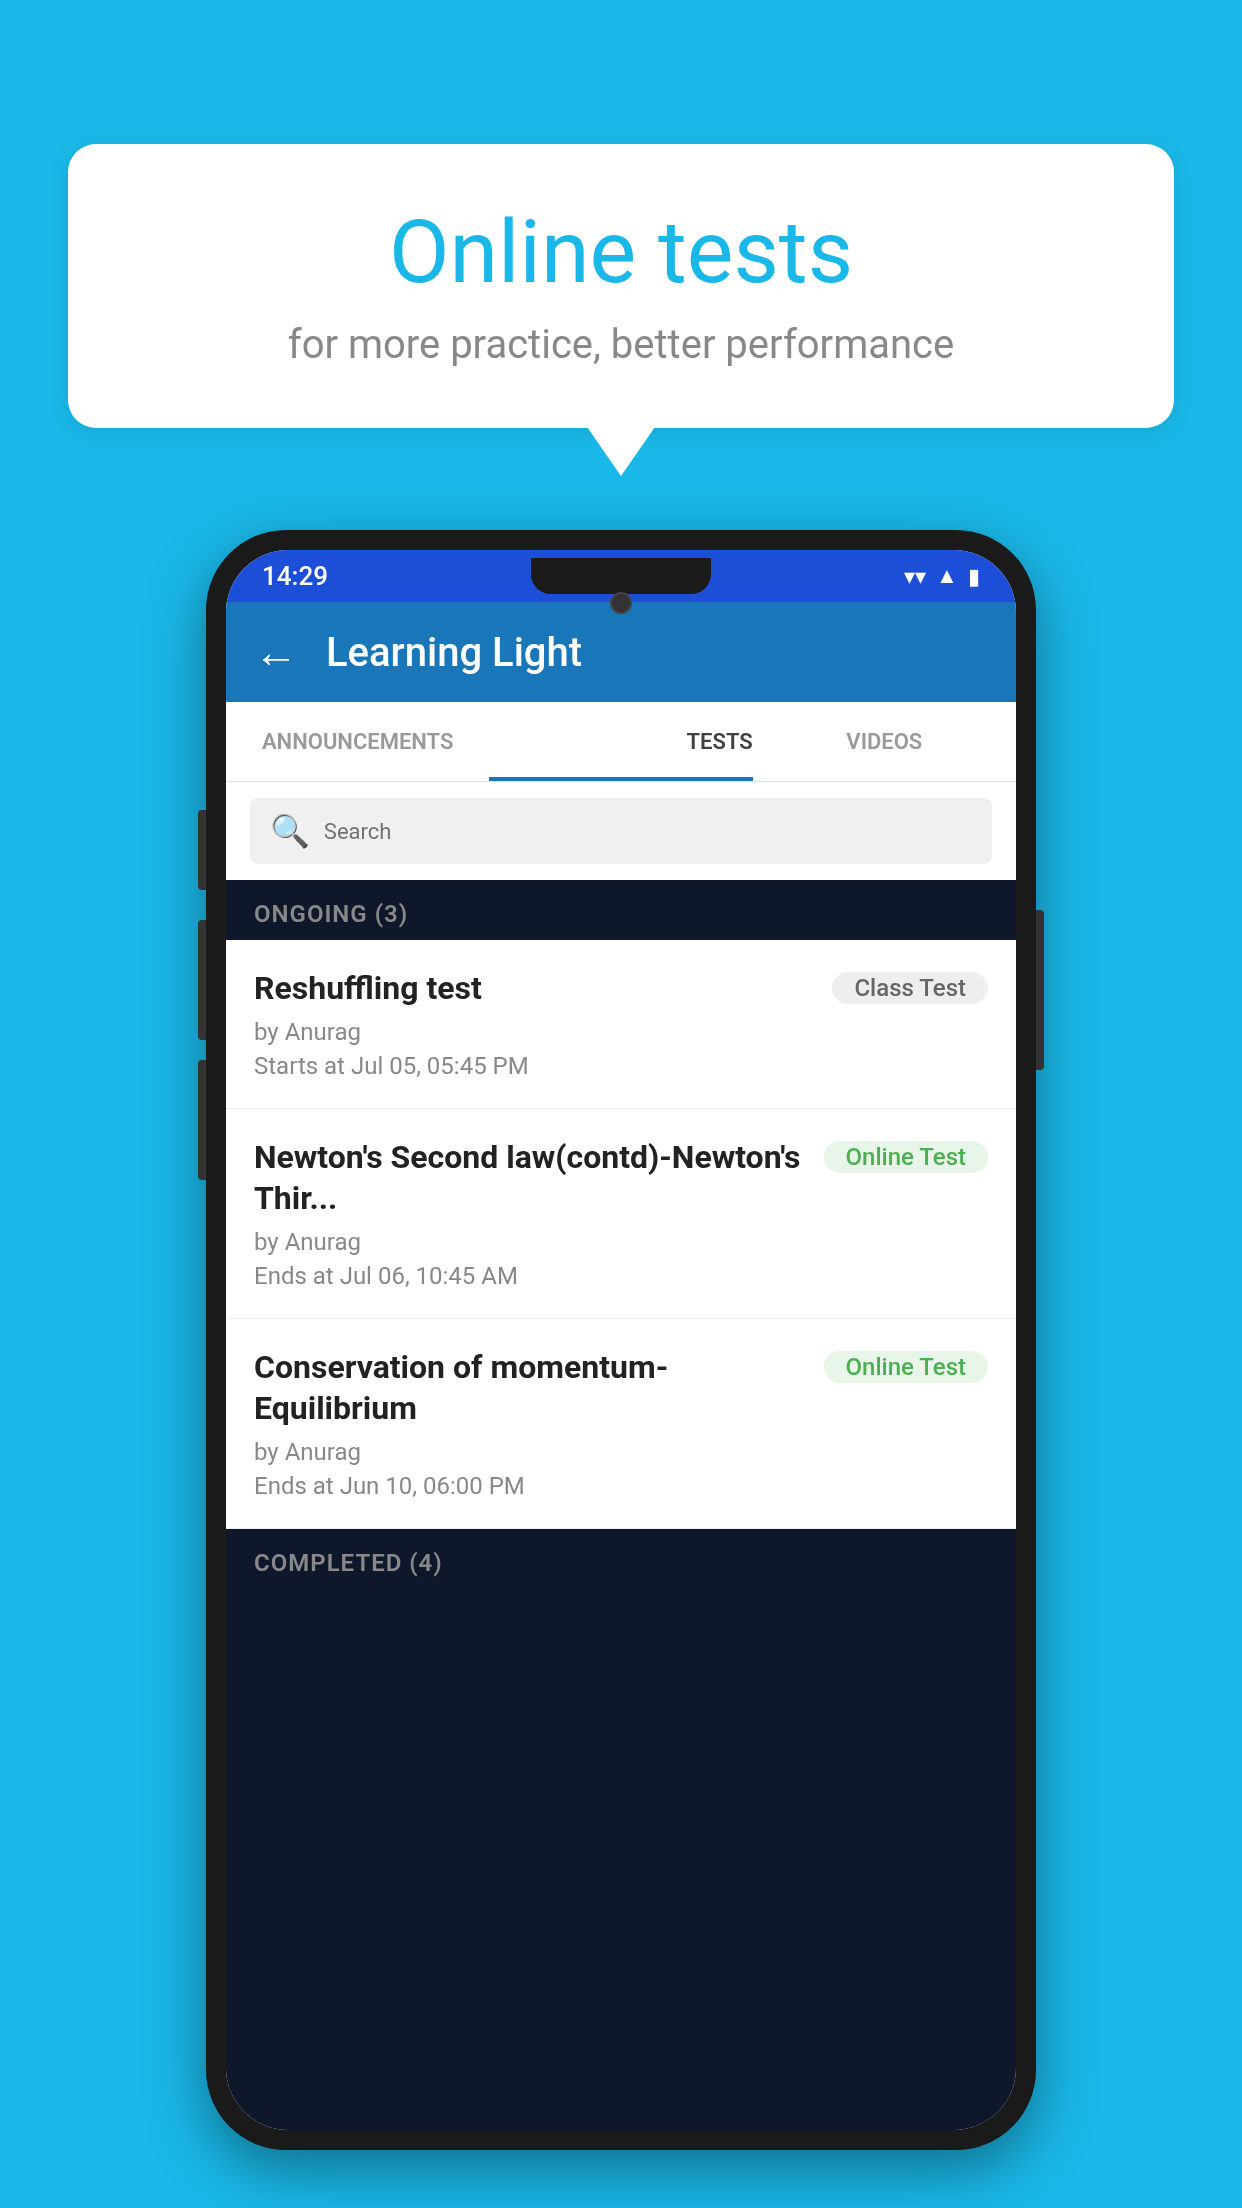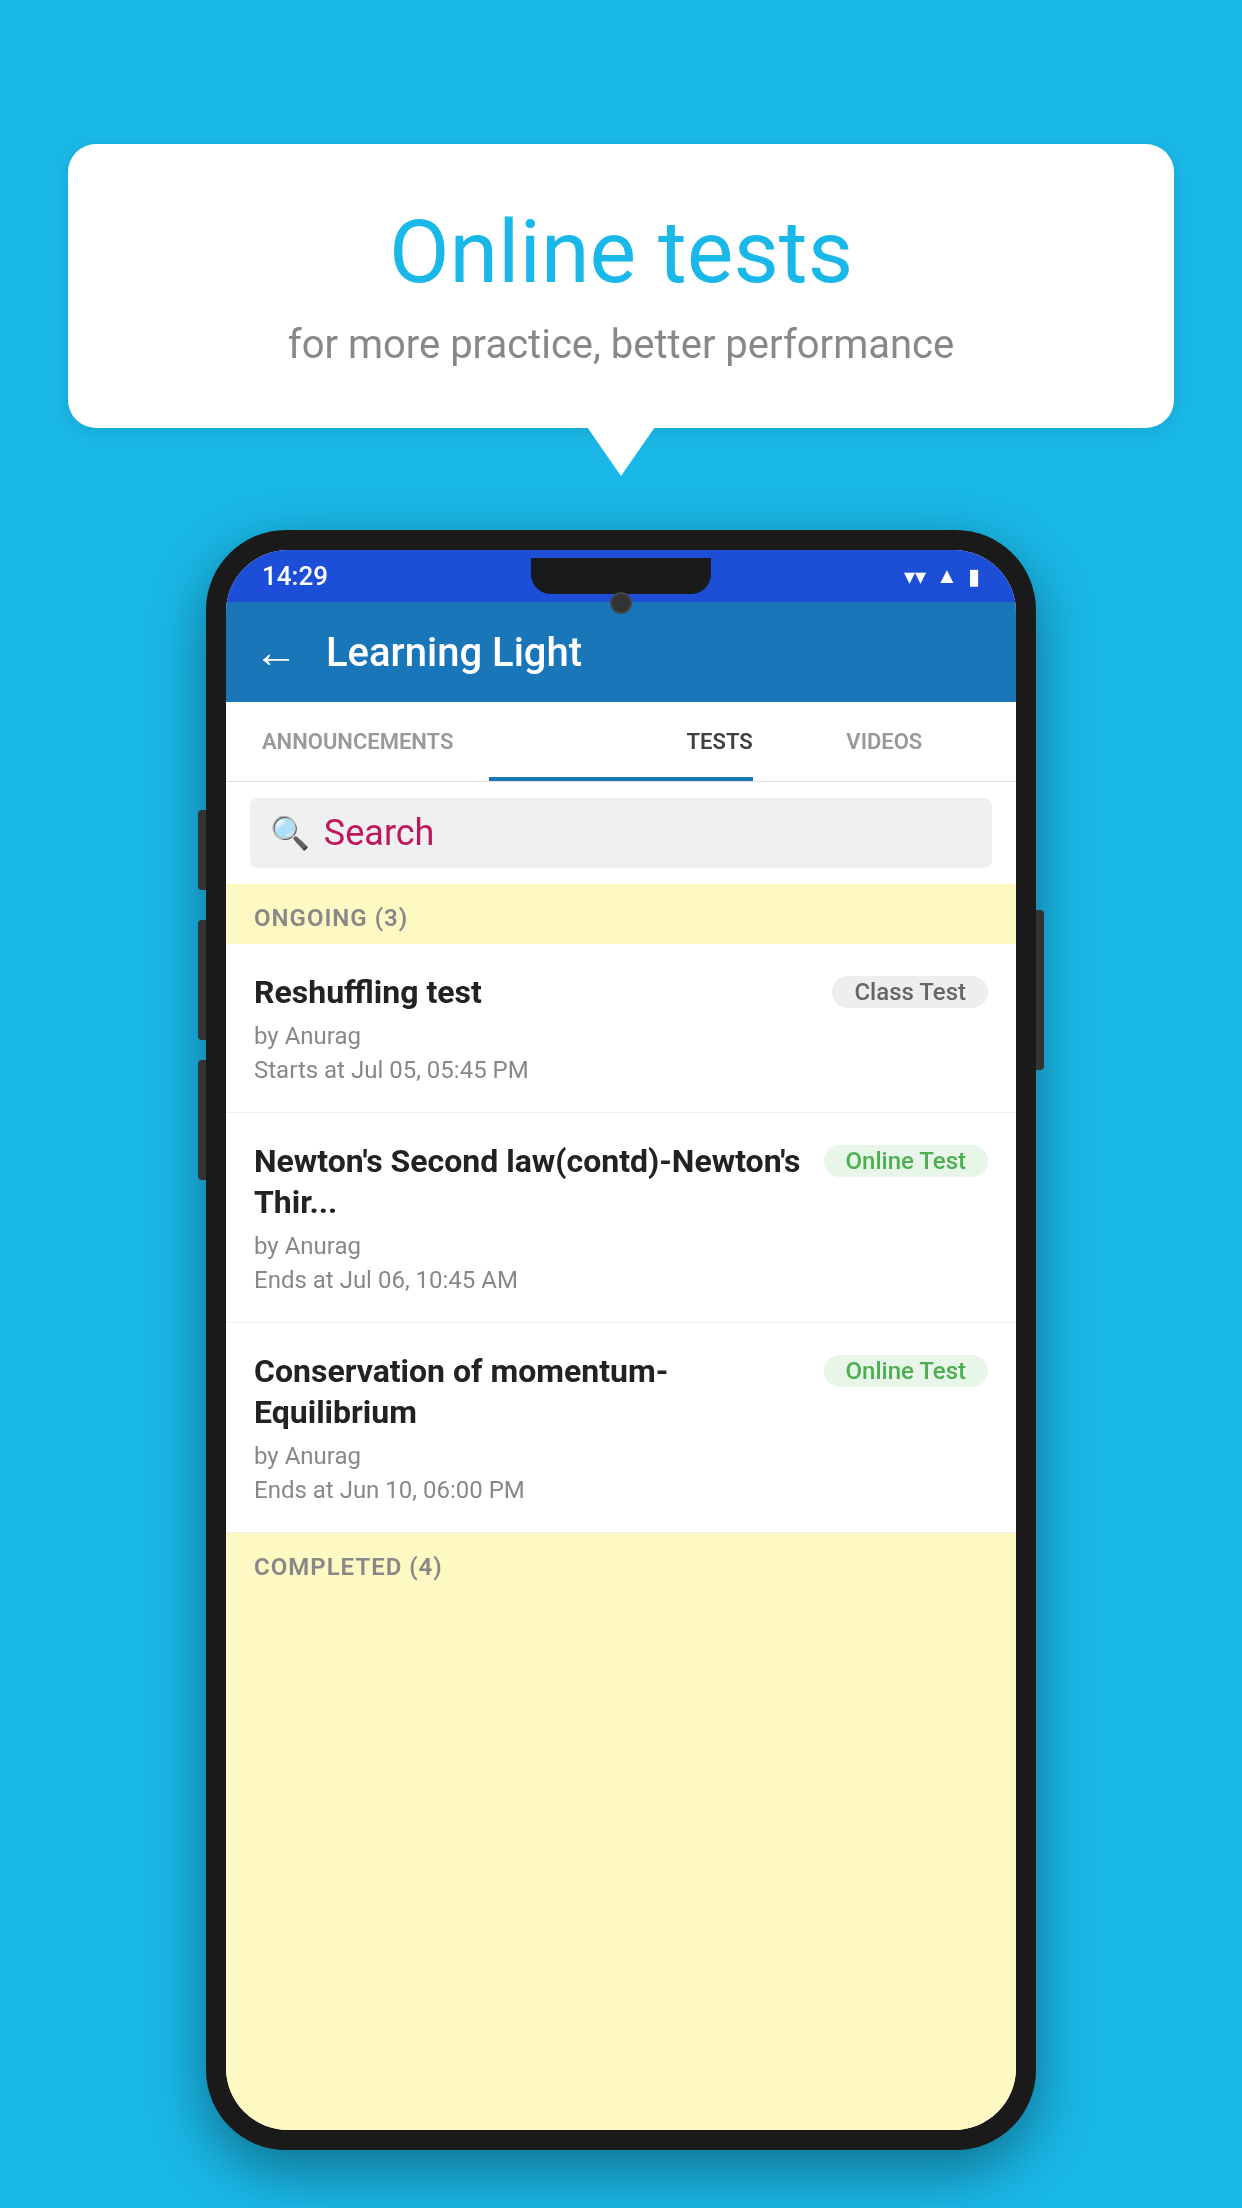--- a/index.html
+++ b/index.html
@@ -228,29 +228,29 @@
       display: flex;
       align-items: center;
       padding: 14px 20px;
       gap: 14px;
     }
     .search-icon-svg {
       color: #999;
       font-size: 32px;
     }
     .search-text {
-      font-size: 36px;
-      color: #be185d;
+      font-size: 22px;
+      color: #737373;
     }
 
     
     .content-area {
       flex: 1;
       overflow: hidden;
-      background: #fef9c3;
+      background: #0f172a;
     }
 
     
     .section-header {
       padding: 20px 28px 12px;
       font-size: 24px;
       font-weight: 600;
       color: #888;
       letter-spacing: 1px;
     }

